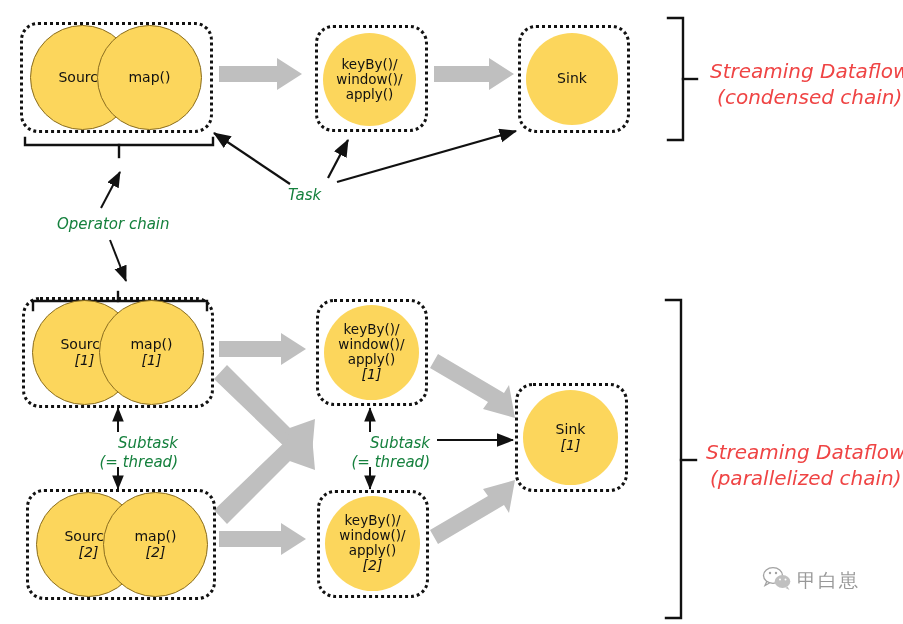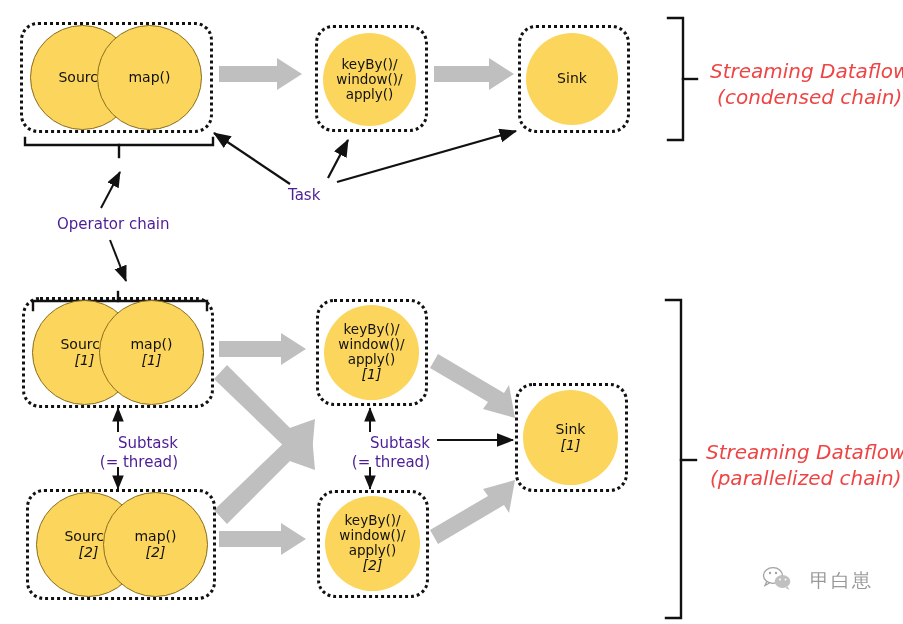--- a/index.html
+++ b/index.html
@@ -56,43 +56,44 @@
   .op-name.small {
     font-size: 13.5px;
   }
   .op-index {
     font-size: 14px;
     font-style: italic;
   }
   
   .anno {
     position: absolute;
+    font-style: italic;
     font-size: 15px;
-    color: #4c1d95;
+    color: #15803d;
     white-space: nowrap;
     line-height: 1.25;
   }
   .anno.center {
     text-align: right;
   }
   .side-label {
     position: absolute;
     font-style: italic;
     font-size: 20px;
     color: #ef4444;
     text-align: center;
     line-height: 1.3;
     white-space: nowrap;
   }
   
   .watermark {
     position: absolute;
     display: flex;
     align-items: center;
-    gap: 18px;
+    gap: 5px;
     opacity: 0.55;
   }
   .wm-text {
     font-family: "DejaVu Sans", sans-serif;
     font-size: 19px;
     color: #444444;
     letter-spacing: 2px;
   }
 </style>
 </head>

